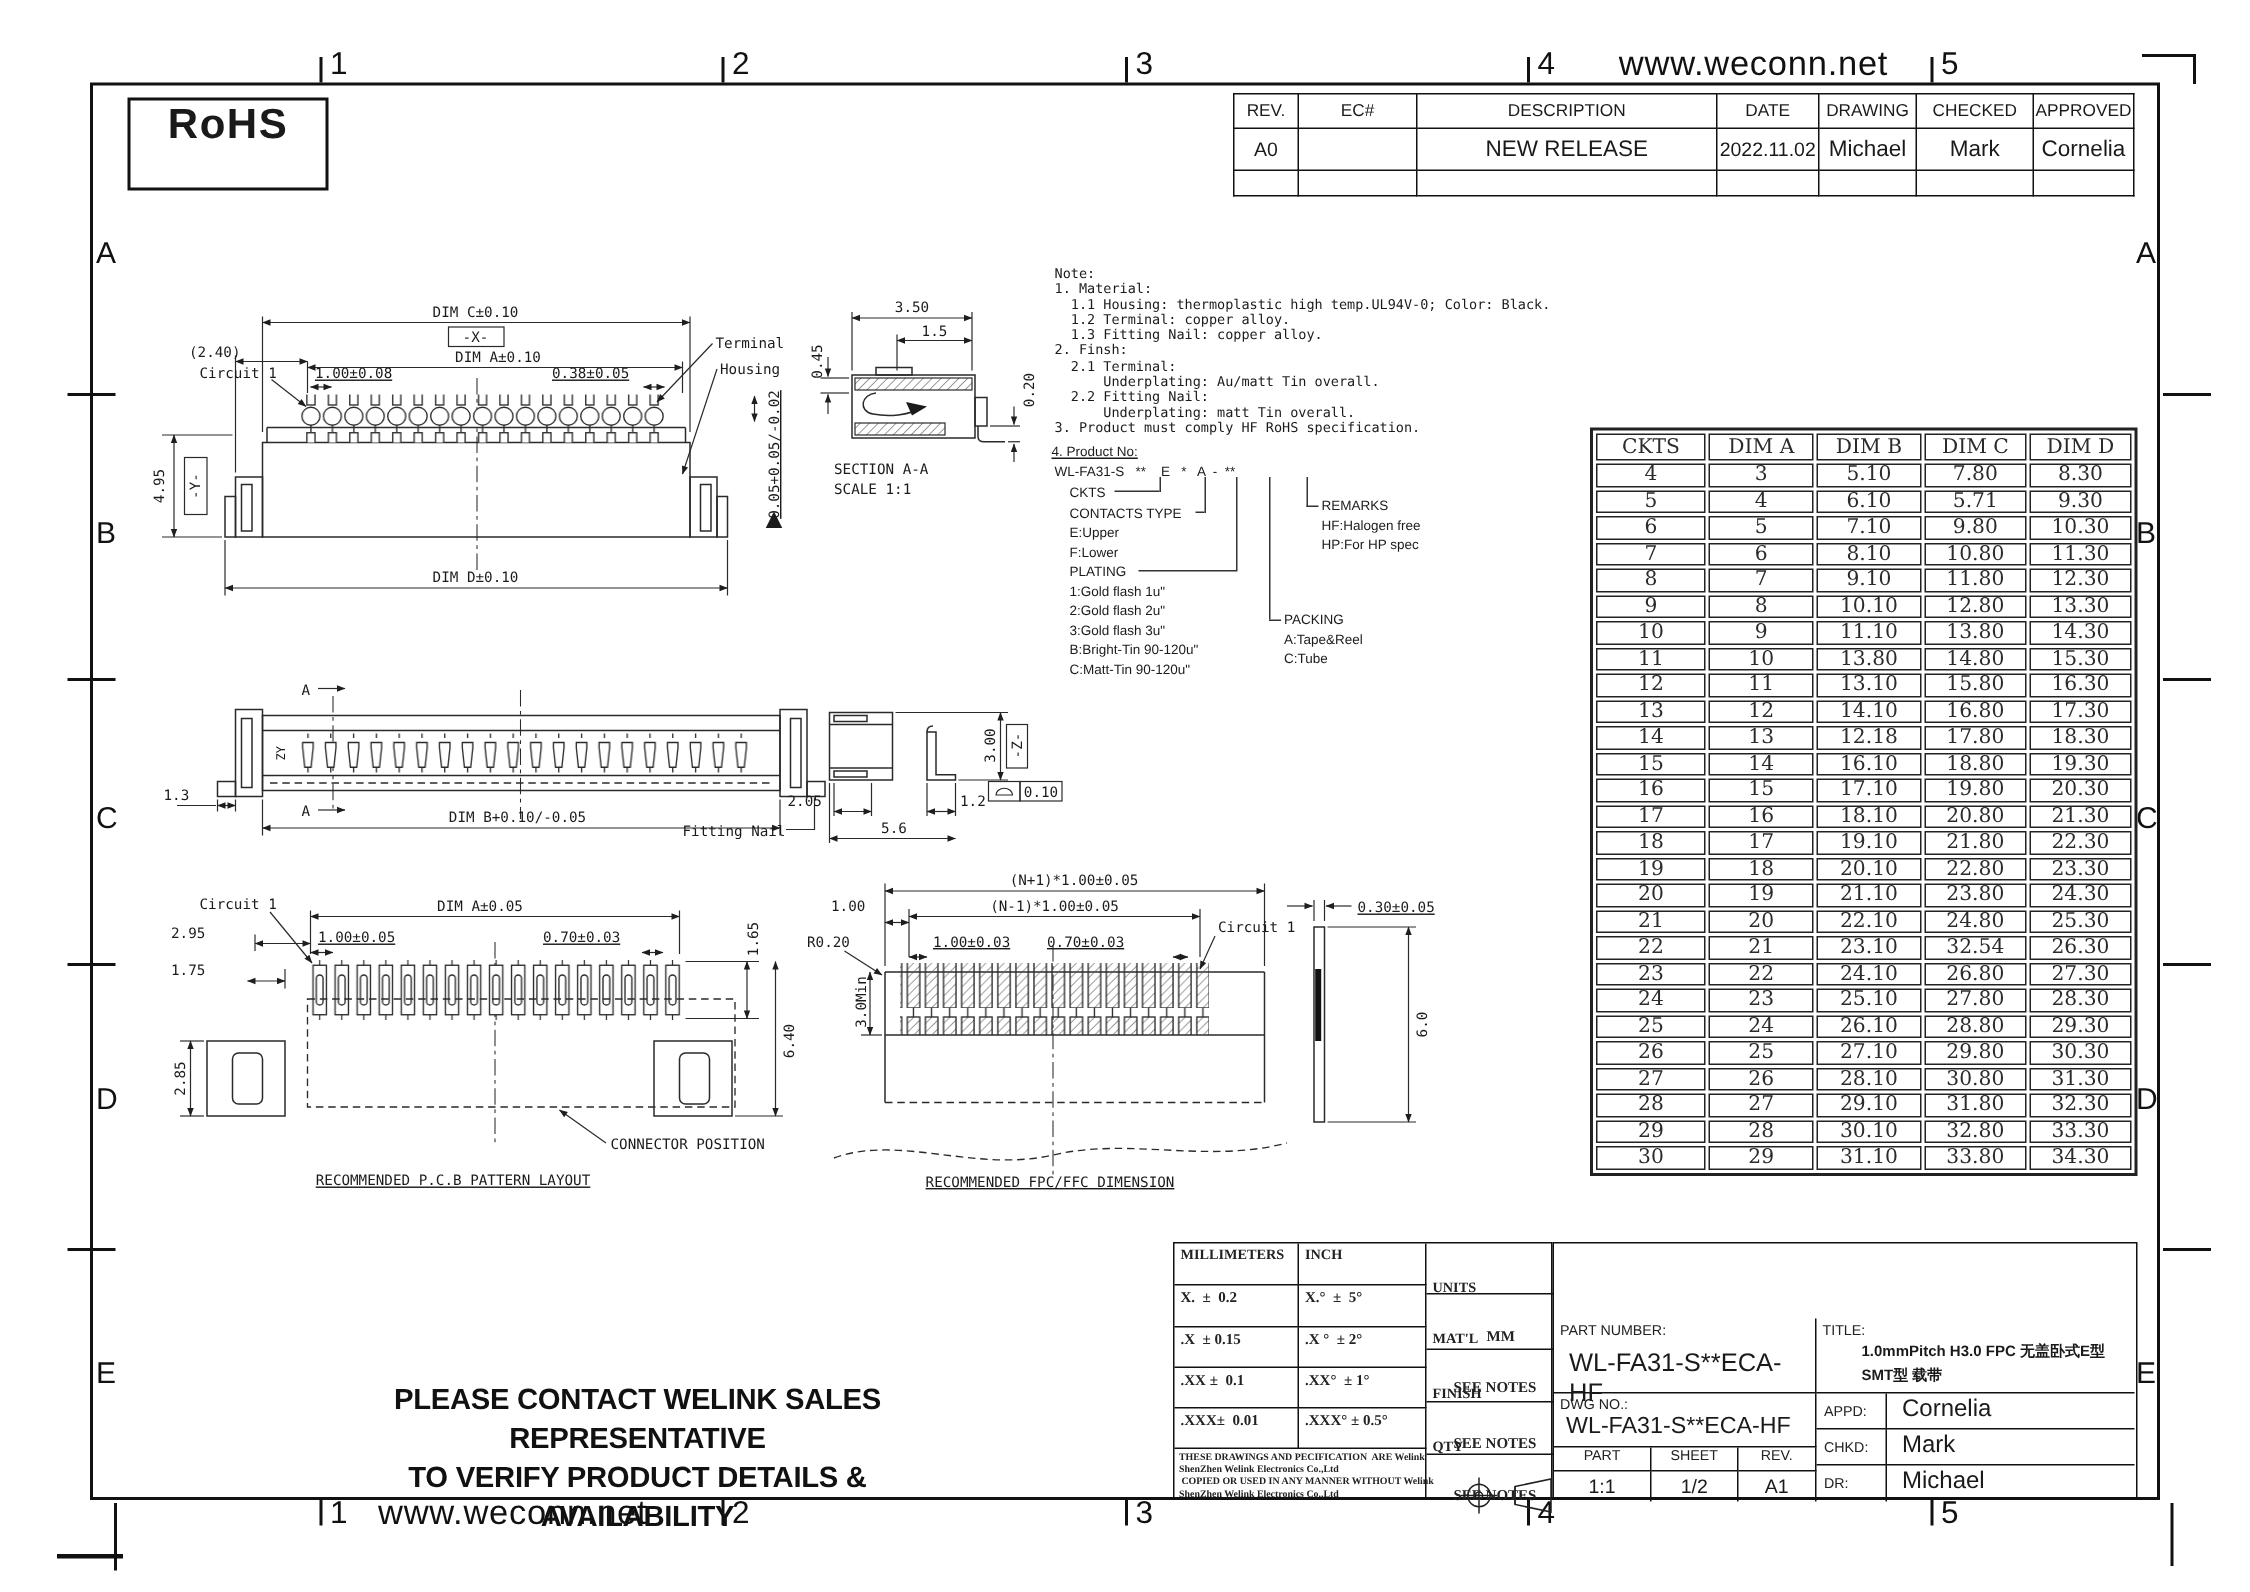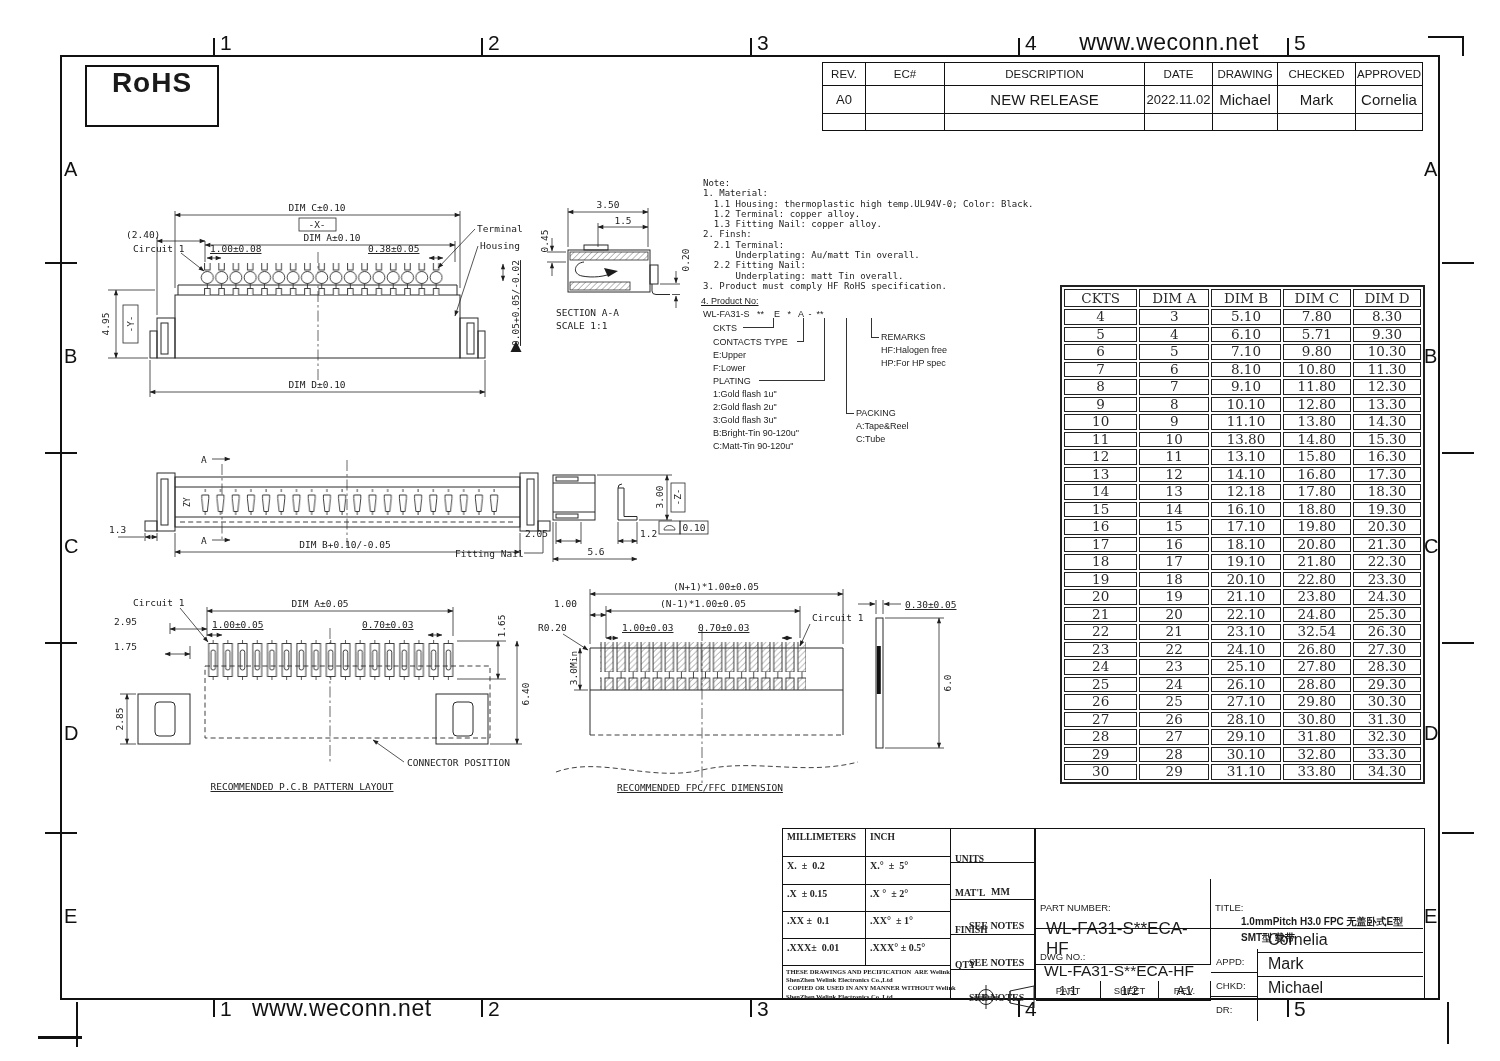--- a/index.html
+++ b/index.html
@@ -46,21 +46,21 @@
   #tolblock { left:782px; top:828px; width:253px; height:172px; border:1.5px solid #111; font-size:10px;font-family:Liberation Serif, serif; }
   #tolblock .cell { position:absolute; border-right:1.5px solid #111; border-bottom:1.5px solid #111; padding:3px 4px; font-weight:600; color:#222; white-space:pre; }
   #tolblock .lab { font-size:9.5px; font-weight:600; }
   #tolblock .val { padding-left:14px; font-weight:600; }
   #disclaimer { position:absolute; left:0; top:137px; width:168px; height:33.5px; border-right:1.5px solid #111;
     font-size:6.6px; font-weight:700; line-height:8.2px; padding:2px 3px; white-space:pre; color:#222; }
   
   #titleblock { left:1035px; top:828px; width:390px; height:172px; border:1.5px solid #111; }
   #titleblock .c { position:absolute; }
   .b-r { border-right:1.5px solid #111; } .b-b { border-bottom:1.5px solid #111; }
-  .lbl9 { font-size:9.5px; color:#222;margin-top:20px; }
+  .lbl9 { font-size:9.5px; color:#222; }
   #logo { font-size:26px; font-weight:700; letter-spacing:.5px; }
   #logo sup { font-size:9px; }
   .cn { font-size:16.5px; font-weight:600; }
   .en { font-size:18px; font-weight:700; }
   
   svg text { font-family:"DejaVu Sans Mono",monospace; font-size:9.5px; fill:#1b1b1b; }
   svg text.u { text-decoration:underline; }
   svg .mid { text-anchor:middle; }
   svg .ln  { stroke:#2a2a2a; stroke-width:1; fill:none; }
   svg .dim { stroke:#2a2a2a; stroke-width:.8; fill:none; }
@@ -675,20 +675,24 @@
       <line class="dim" x1="858" y1="604" x2="875" y2="604" marker-end="url(#ar)"></line>
       <line class="dim" x1="901" y1="604" x2="884" y2="604" marker-end="url(#ar)"></line>
       <text class="u" x="905" y="608">0.30±0.05</text>
       <line class="dim" x1="885" y1="618" x2="944" y2="618"></line>
       <line class="dim" x1="885" y1="748" x2="944" y2="748"></line>
       <line class="dim" x1="939" y1="618" x2="939" y2="748" marker-start="url(#ar)" marker-end="url(#ar)"></line>
       <text class="mid" transform="rotate(-90 948 683)" x="948" y="686">6.0</text>
     </g>
   </svg>
 
+  <div class="abs" id="notice">
+    <div>PLEASE CONTACT WELINK SALES REPRESENTATIVE</div>
+    <div>TO VERIFY PRODUCT DETAILS &amp; AVAILABILITY</div>
+  </div>
 
   <div class="abs" id="tolblock">
     <div class="cell lab" style="left:0;top:0;width:83px;height:28px">MILLIMETERS</div>
     <div class="cell lab" style="left:83px;top:0;width:85px;height:28px">INCH</div>
     <div class="cell" style="left:0;top:28px;width:83px;height:28px">X.  ±  0.2</div>
     <div class="cell" style="left:83px;top:28px;width:85px;height:28px">X.°  ±  5°</div>
     <div class="cell" style="left:0;top:56px;width:83px;height:27px">.X  ± 0.15</div>
     <div class="cell" style="left:83px;top:56px;width:85px;height:27px">.X °  ± 2°</div>
     <div class="cell" style="left:0;top:83px;width:83px;height:27px">.XX ±  0.1</div>
     <div class="cell" style="left:83px;top:83px;width:85px;height:27px">.XX°  ± 1°</div>

